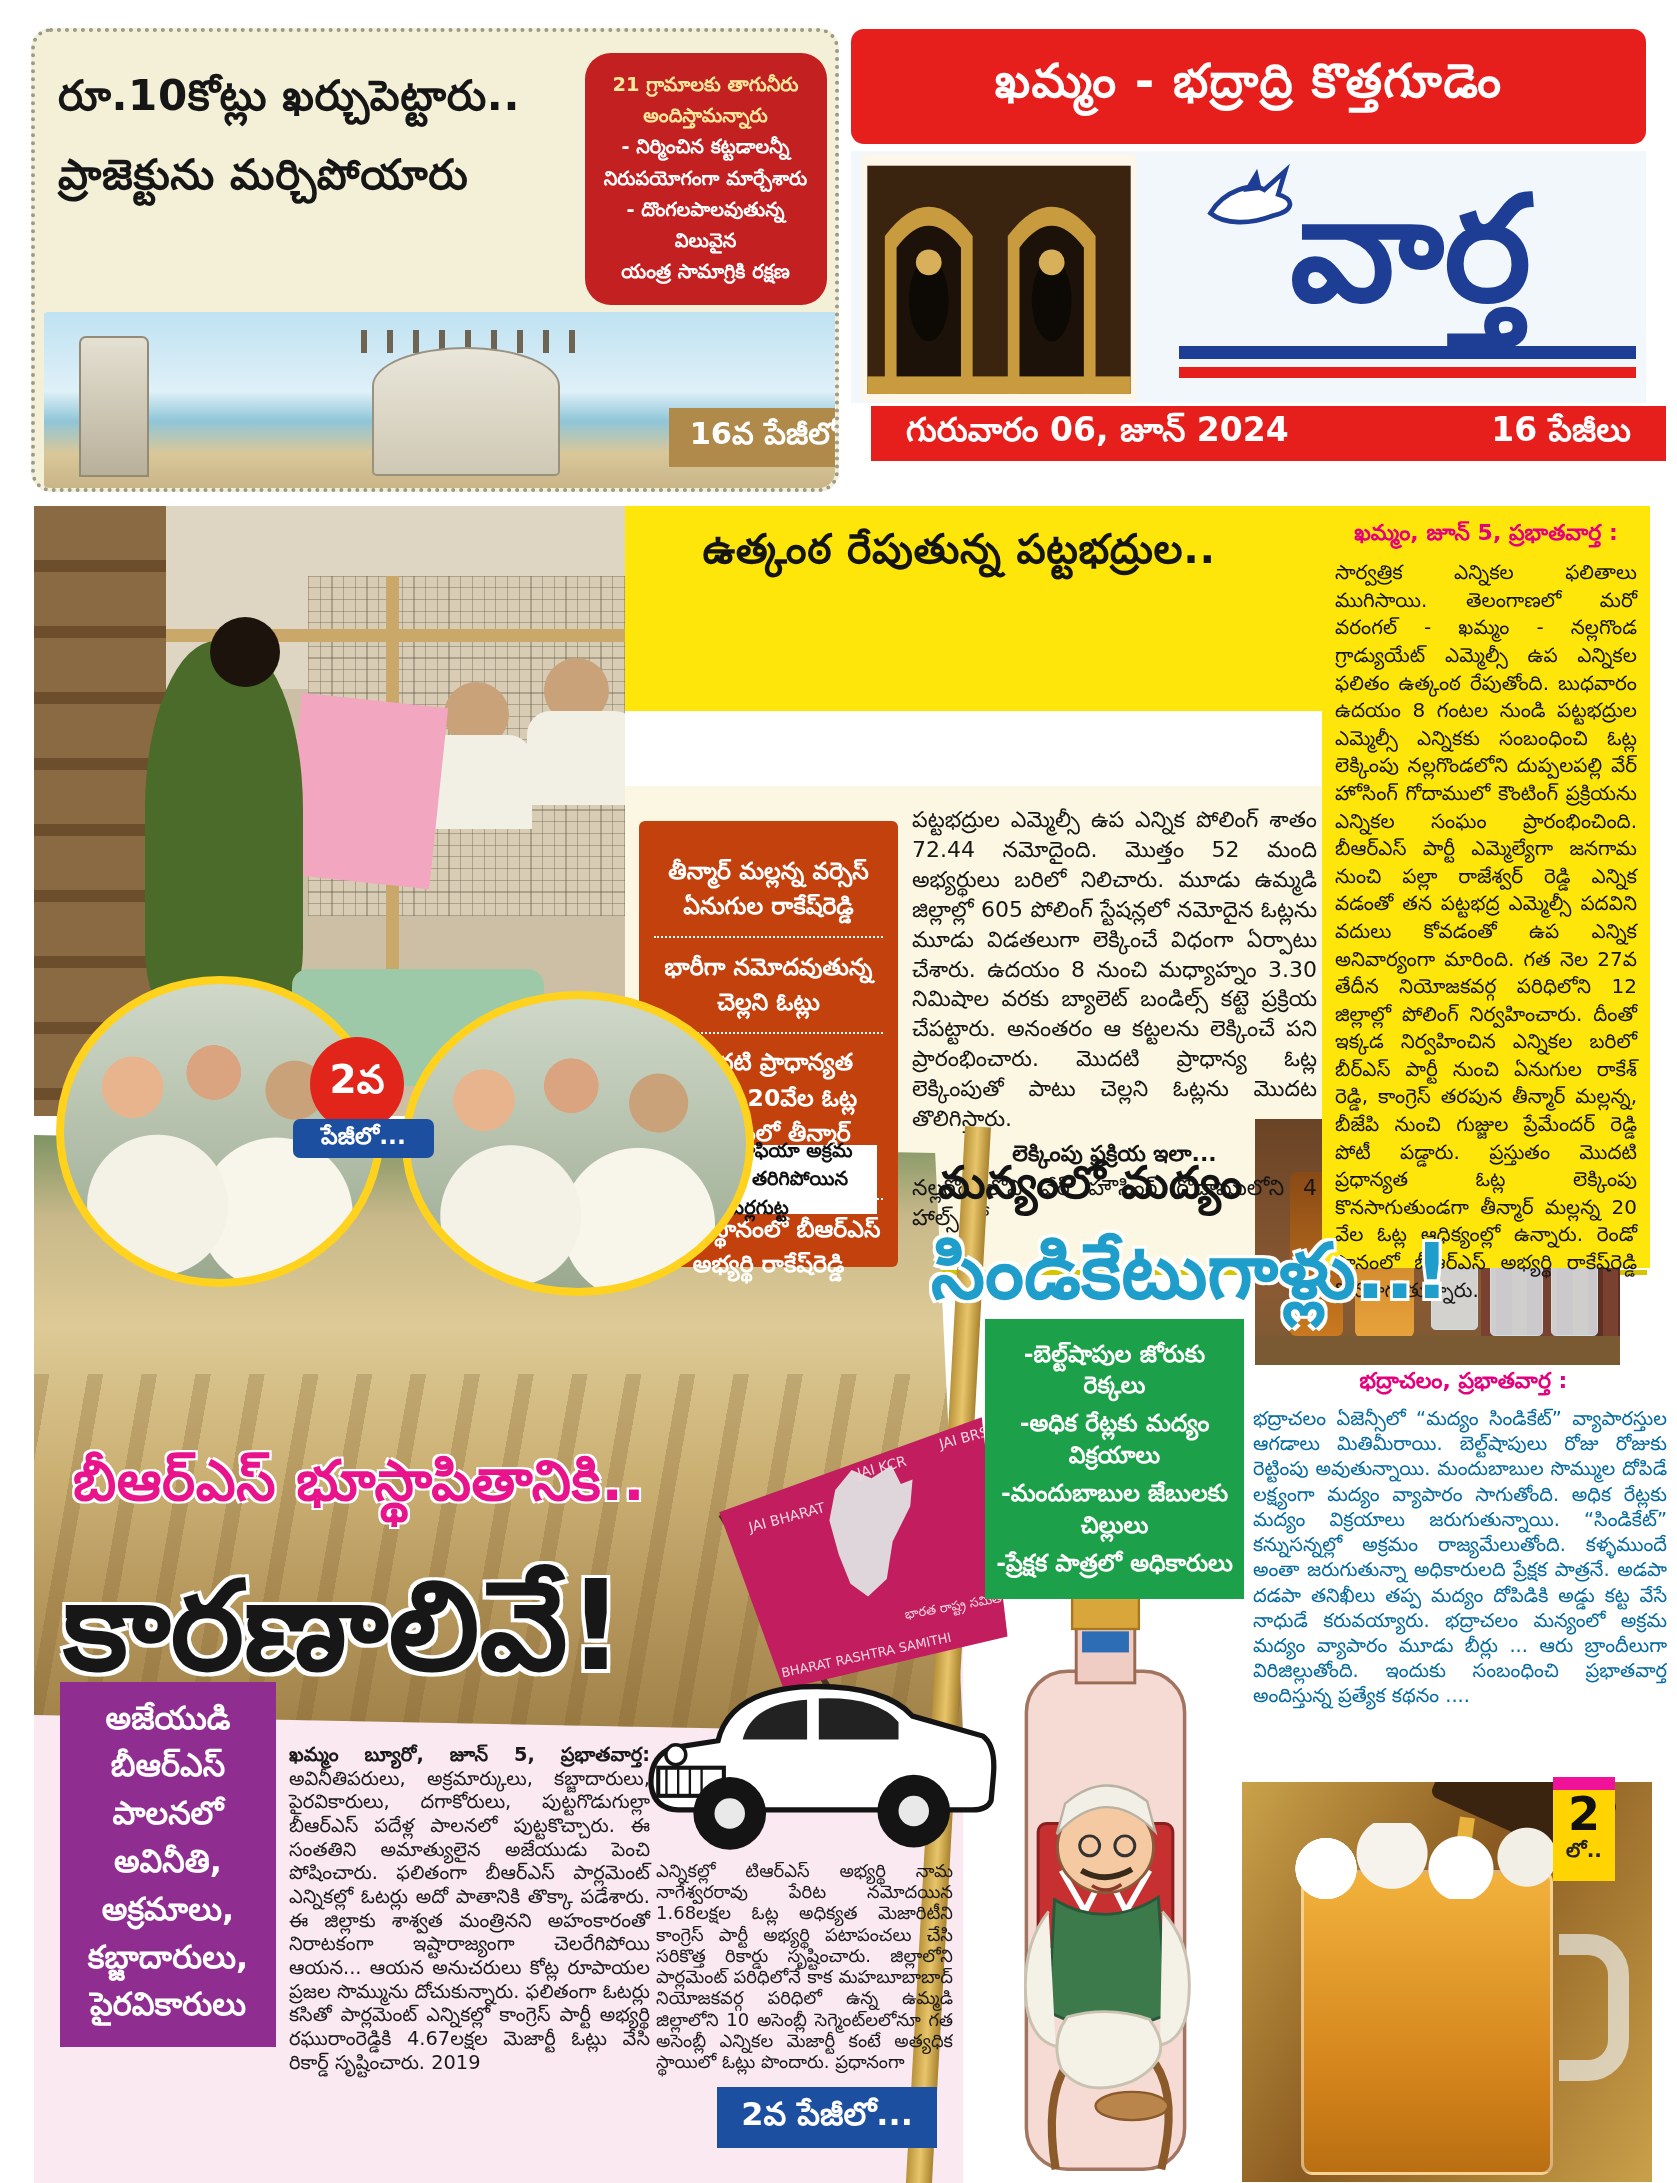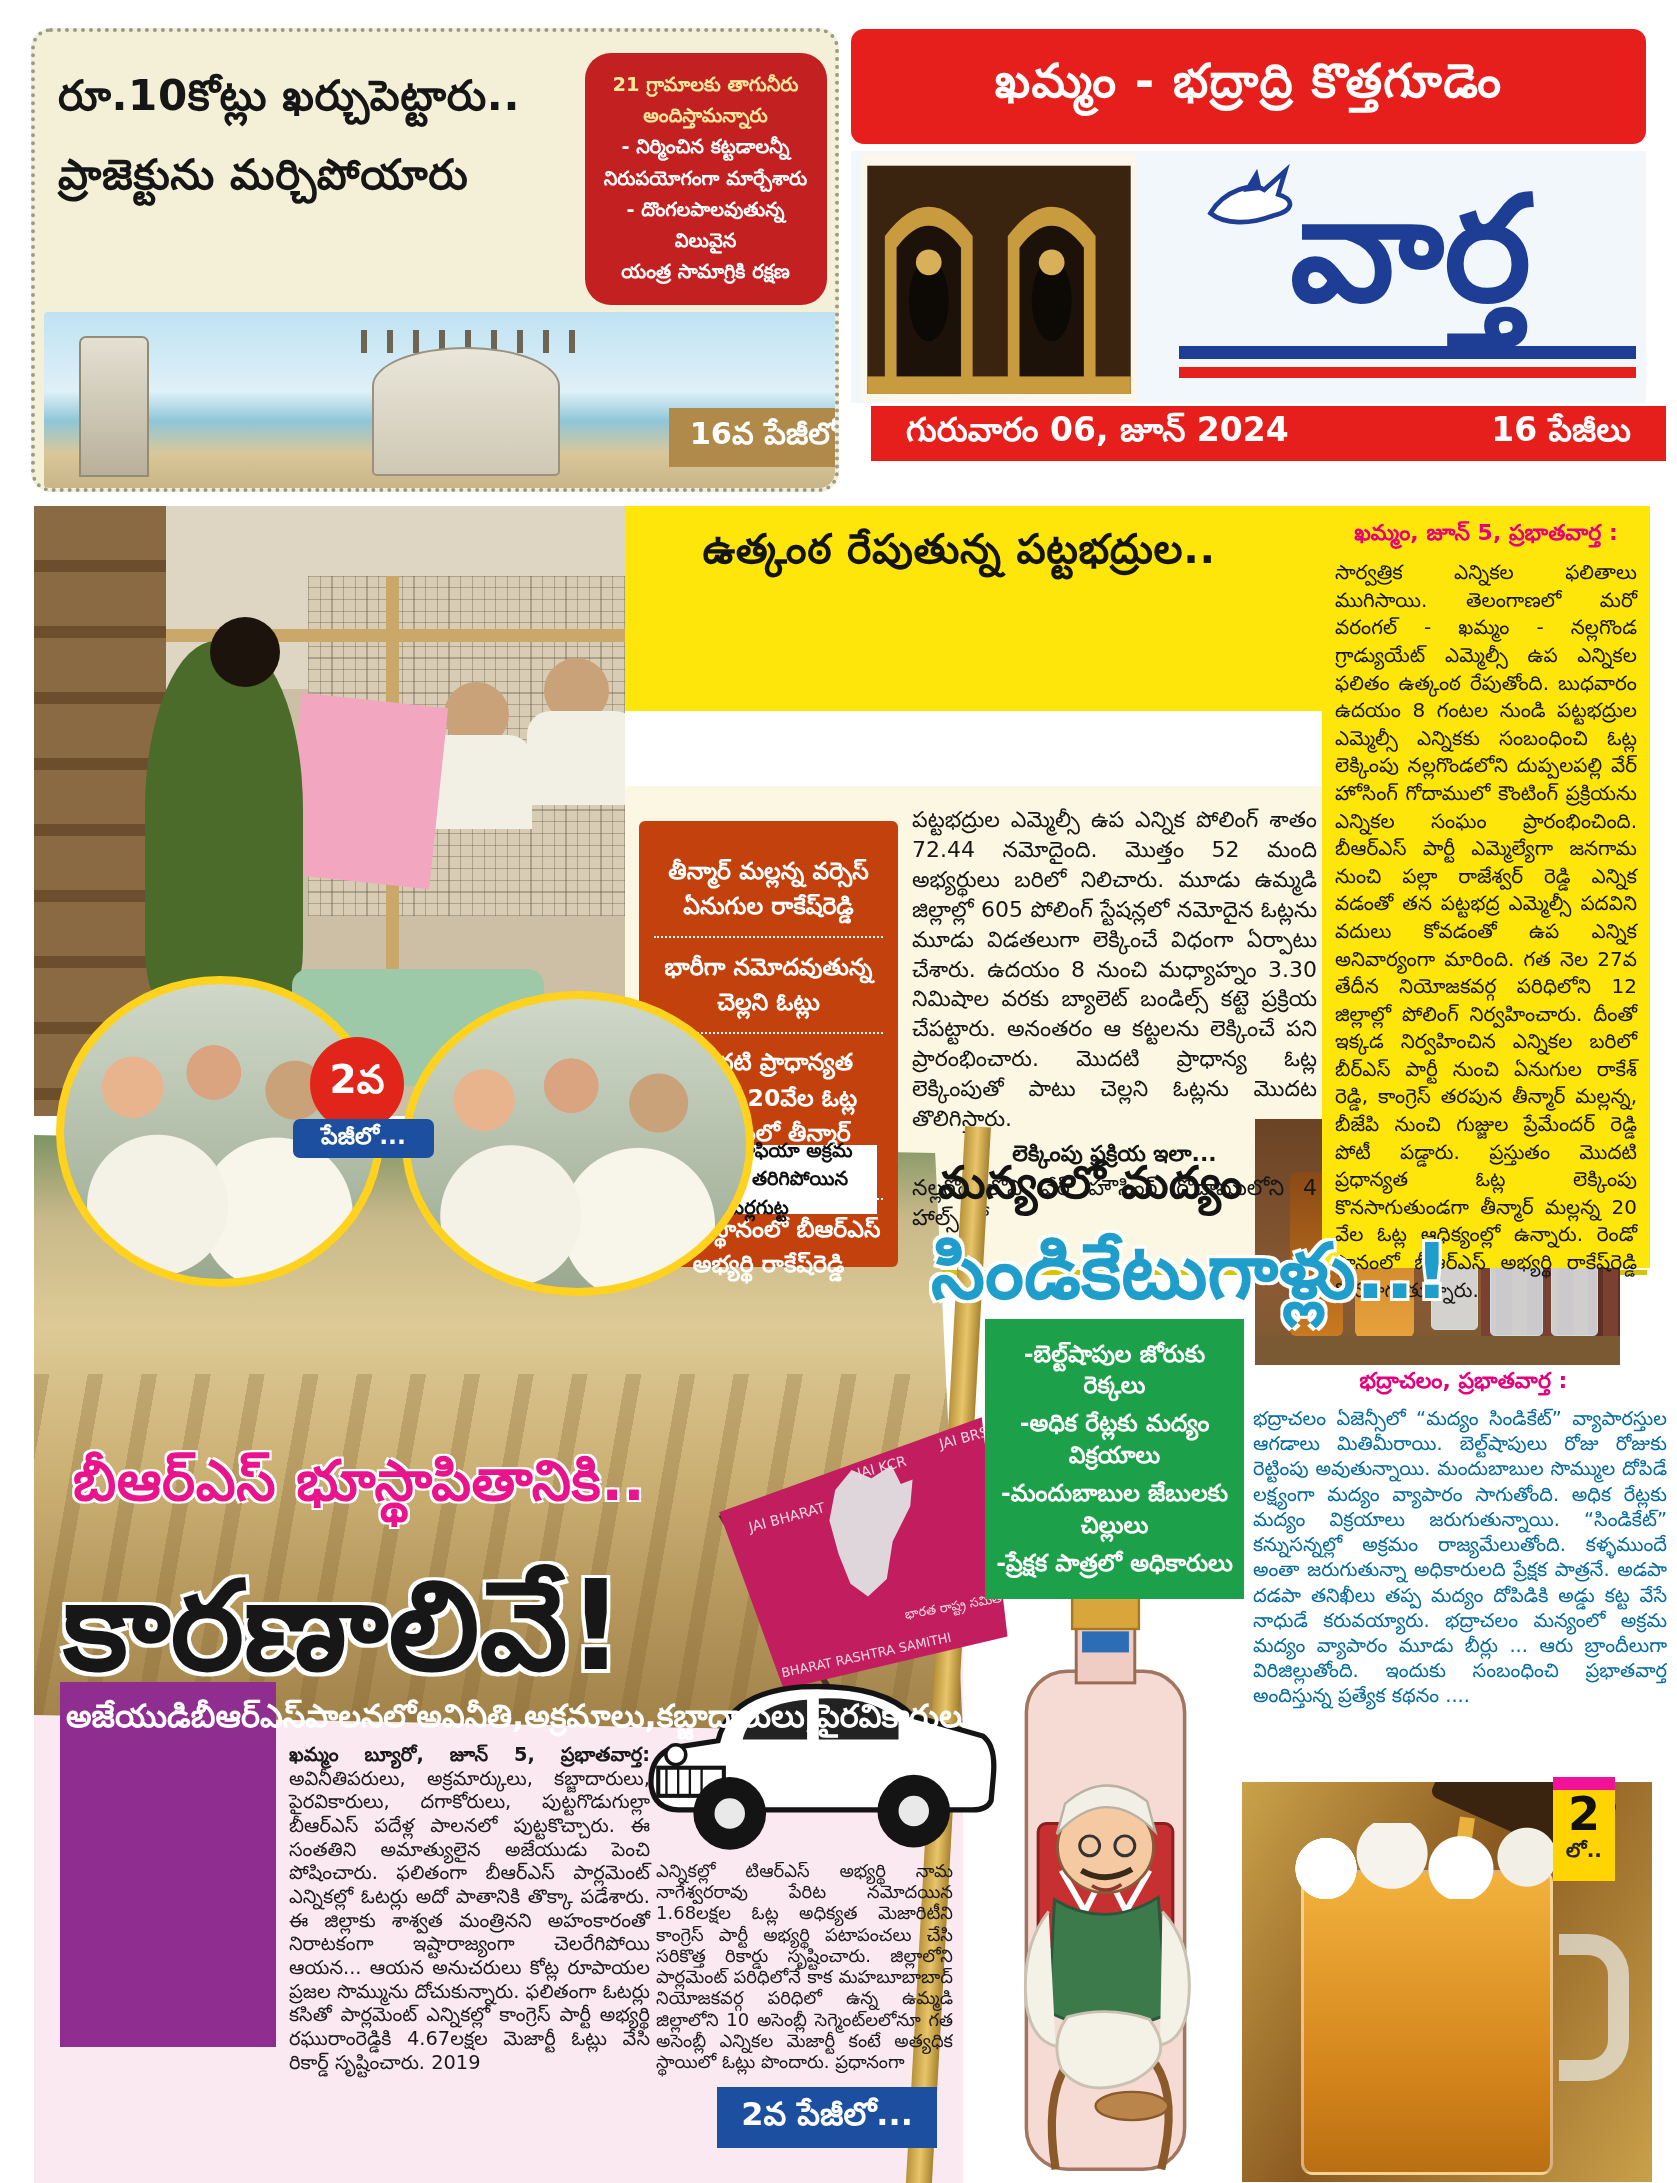--- a/index.html
+++ b/index.html
@@ -71,21 +71,21 @@
   .pinkbg{left:34px;top:1419px;width:929px;height:764px;background:#fbe9f2;}
   .mining-photo{left:34px;top:1135px;width:929px;height:598px;overflow:hidden;clip-path:polygon(0 0,97% 3%,100% 100%,0 97%);
     background:linear-gradient(180deg,#7f9464 0%,#c9b98a 14%,#ddca96 32%,#cdb276 55%,#b89a5f 76%,#a08148 100%);}
   .mine-strata{left:0;top:40%;width:100%;height:60%;background:repeating-linear-gradient(100deg,rgba(120,90,40,.25) 0 15.2px,transparent 15.2px 53px);}
   .mine-caption{left:642px;top:1145px;width:235px;height:69px;background:#ffffff;color:#111111;font-weight:bold;font-size:19.4px;line-height:1.45;display:flex;align-items:center;justify-content:center;text-align:center;z-index:4;padding:3.5px;}
   .gold-pole{left:965px;top:1126px;width:26px;height:1073px;background:linear-gradient(90deg,#b8923a,#e8c56a 50%,#a8822f);transform:rotate(3.2deg);transform-origin:top left;z-index:3;}
   .brs-kicker{left:73px;top:1448px;width:674px;font-size:56px;font-weight:900;color:#e9138b;z-index:4;letter-spacing:0.6px;
     text-shadow:-2.3px -2.3px 0 #fff,2.3px -2.3px 0 #fff,-2.3px 2.3px 0 #fff,2.3px 2.3px 0 #fff;}
   .brs-headline{left:63px;top:1554px;width:856px;font-size:124px;font-weight:900;color:#171717;z-index:4;
     text-shadow:-3.5px -3.5px 0 #fff,3.5px -3.5px 0 #fff,-3.5px 3.5px 0 #fff,3.5px 3.5px 0 #fff;}
-  .purplebox{left:60px;top:1682px;width:216px;height:365px;background:#8f2d90;color:#ffffff;font-weight:bold;font-size:32px;text-align:center;display:flex;flex-direction:row;justify-content:space-around;padding:15.2px 5.9px;z-index:4;}
+  .purplebox{left:60px;top:1682px;width:216px;height:365px;background:#8f2d90;color:#ffffff;font-weight:bold;font-size:32px;text-align:center;display:flex;flex-direction:column;justify-content:space-around;padding:15.2px 5.9px;z-index:4;}
   .brs-col1{left:289px;top:1743px;width:361px;height:410px;color:#1a1a1a;font-size:19.4px;line-height:1.22;text-align:justify;z-index:4;}
   .brs-col1 .dl{font-weight:bold;}
   .brs-col2{left:656px;top:1860px;width:297px;height:235px;color:#1a1a1a;font-size:18px;line-height:1.18;text-align:justify;z-index:4;overflow:hidden;}
   .brs-pageref{left:717px;top:2087px;width:220px;height:61px;background:#1d4fa0;color:#ffffff;font-weight:bold;font-size:32px;display:flex;align-items:center;justify-content:center;z-index:5;}
 
   
   .liq-kicker{left:938px;top:1156px;width:317px;font-size:45px;font-weight:700;color:#141414;white-space:nowrap;z-index:4;}
   .liq-headline{left:931px;top:1227px;width:746px;font-size:77px;font-weight:900;color:#1f9dcb;z-index:5;white-space:nowrap;
     text-shadow:-2.9px -2.9px 0 #fff,2.9px -2.9px 0 #fff,-2.9px 2.9px 0 #fff,2.9px 2.9px 0 #fff;}
   .bottles-photo{left:1255px;top:1119px;width:365px;height:246px;overflow:hidden;background:linear-gradient(180deg,#6a4426,#8a5a33 70%,#7a5a33);z-index:1;}

